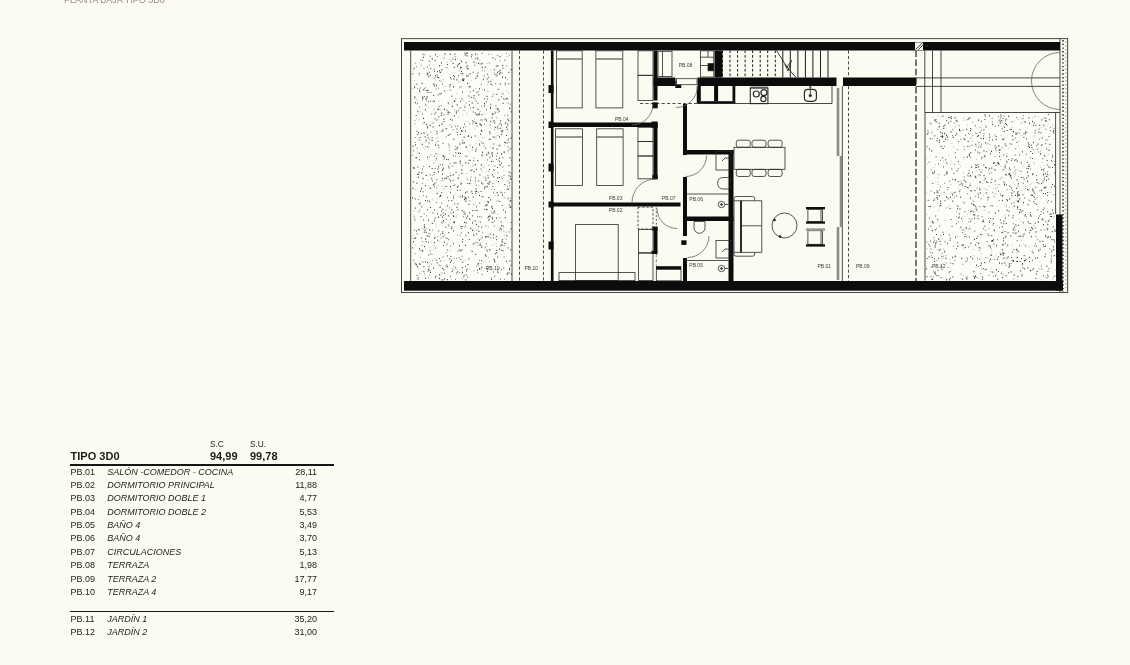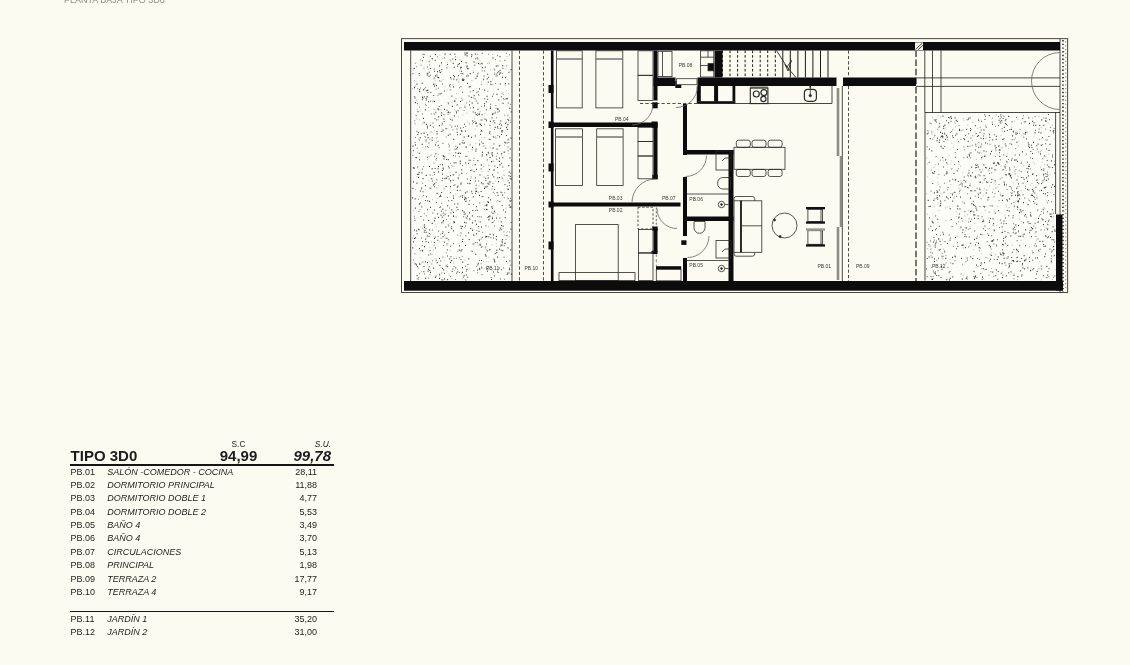--- a/index.html
+++ b/index.html
@@ -3,23 +3,23 @@
 <style>
 html,body{margin:0;padding:0;}
 body{width:1130px;height:665px;background:#fcfbf1;position:relative;overflow:hidden;
  font-family:"Liberation Sans",sans-serif;}
 svg{position:absolute;left:0;top:0;}
 .tr{position:absolute;left:0;height:13px;line-height:13px;font-size:9px;color:#1c1c1c;width:340px;}
 .tr .c{position:absolute;left:70.6px;}
 .tr .n{position:absolute;left:107.2px;font-style:italic;}
 .tr .v{position:absolute;left:237px;width:80px;text-align:right;}
 .hdr{position:absolute;left:0;height:12px;line-height:12px;font-size:8.3px;color:#1c1c1c;width:340px;}
-.hdr .s1{position:absolute;left:200px;width:77px;text-align:center;}
-.hdr .s2{position:absolute;left:250px;width:81px;text-align:right;font-style:italic;}
-.bold{font-weight:bold;font-size:15px;}
+.hdr .s1{position:absolute;left:210px;width:77px;text-align:left;}
+.hdr .s2{position:absolute;left:250px;width:81px;text-align:left;}
+.bold{font-weight:bold;font-size:11px;}
 .rule{position:absolute;background:#151515;}
 .toptext{position:absolute;left:64px;top:-5px;font-size:9px;color:#908d84;}
 </style></head>
 <body>
 <svg width="1130" height="665" viewBox="0 0 1130 665">
 <rect x="411" y="51" width="101" height="230" fill="#fdfdf7"></rect>
 <rect x="925" y="113" width="131" height="168" fill="#fdfdf7"></rect>
 <g>
 <path d="M475.3 58.7h.9 M500.3 72.7h.9 M414.9 102.6h.9 M481.1 130.2h.9 M506.8 129.4h.9 M491.9 218.6h.9 M469.2 212.9h.9 M434.6 118.7h.9 M435.0 75.9h.9 M474.9 135.8h.9 M476.2 191.3h.9 M484.2 90.1h.9 M434.7 60.3h.9 M451.2 260.6h.9 M462.4 73.6h.9 M453.8 67.4h.9 M479.5 174.9h.9 M475.5 78.3h.9 M438.1 166.6h.9 M502.4 250.6h.9 M475.3 191.2h.9 M464.5 53.1h.9 M494.3 122.8h.9 M498.9 268.0h.9 M487.8 82.1h.9 M453.9 101.1h.9 M484.3 98.7h.9 M510.5 200.5h.9 M463.2 80.5h.9 M445.5 186.5h.9 M491.9 96.2h.9 M454.7 149.2h.9 M421.7 144.4h.9 M497.3 109.4h.9 M456.4 148.8h.9 M436.7 262.6h.9 M497.3 177.9h.9 M503.7 245.7h.9 M460.1 101.5h.9 M438.3 231.0h.9 M467.0 216.1h.9 M465.7 222.8h.9 M427.6 271.1h.9 M453.5 185.5h.9 M510.6 69.6h.9 M499.0 136.9h.9 M509.7 201.5h.9 M505.0 83.5h.9 M422.6 178.6h.9 M471.9 215.9h.9 M474.8 112.9h.9 M501.6 245.1h.9 M453.9 115.8h.9 M488.3 197.6h.9 M485.4 178.2h.9 M469.7 86.6h.9 M497.2 257.1h.9 M414.5 220.2h.9 M434.0 238.4h.9 M442.2 233.5h.9 M414.3 96.8h.9 M497.6 272.5h.9 M465.1 266.2h.9 M438.3 77.6h.9 M437.2 213.9h.9 M485.5 205.2h.9 M418.9 203.8h.9 M441.7 123.2h.9 M451.8 120.1h.9 M501.4 192.7h.9 M466.2 53.1h.9 M458.0 153.4h.9 M428.8 72.2h.9 M486.4 205.7h.9 M431.7 58.5h.9 M459.0 245.9h.9 M453.0 196.0h.9 M480.9 165.2h.9 M488.2 77.2h.9 M429.4 270.5h.9 M462.0 241.5h.9 M500.8 221.8h.9 M439.2 70.6h.9 M438.9 125.6h.9 M481.9 67.6h.9 M465.7 147.4h.9 M449.7 54.3h.9 M453.5 222.7h.9 M471.7 103.1h.9 M455.1 59.6h.9 M479.2 144.8h.9 M414.7 198.9h.9 M457.7 64.4h.9 M437.0 71.6h.9 M465.4 280.0h.9 M486.7 268.6h.9 M414.0 87.6h.9 M478.3 181.0h.9 M481.2 227.1h.9 M472.1 222.8h.9 M493.1 272.0h.9 M489.5 131.8h.9 M448.7 167.9h.9 M496.1 239.7h.9 M465.3 162.8h.9 M420.5 216.5h.9 M460.6 233.0h.9 M433.9 210.0h.9 M469.6 160.4h.9 M454.1 222.3h.9 M481.6 114.5h.9 M423.9 96.7h.9 M465.1 226.0h.9 M508.7 172.1h.9 M422.0 97.1h.9 M429.8 56.2h.9 M458.5 153.0h.9 M417.1 266.6h.9 M493.4 144.0h.9 M474.3 65.2h.9 M490.3 104.2h.9 M427.5 92.5h.9 M477.5 264.9h.9 M493.8 69.2h.9 M481.3 267.0h.9 M460.9 71.3h.9 M454.8 126.2h.9 M478.6 114.2h.9 M474.8 164.6h.9 M466.5 156.2h.9 M444.0 273.2h.9 M465.7 146.8h.9 M487.2 99.2h.9 M502.4 157.7h.9 M450.0 262.3h.9 M499.1 249.1h.9 M462.3 239.3h.9 M460.5 86.7h.9 M446.2 178.3h.9 M457.1 126.0h.9 M481.1 182.8h.9 M481.8 237.2h.9 M461.0 61.4h.9 M455.6 172.4h.9 M487.2 251.0h.9 M510.7 222.5h.9 M416.6 233.7h.9 M449.1 86.0h.9 M468.0 232.9h.9 M435.8 260.2h.9 M457.7 110.7h.9 M479.1 88.9h.9 M431.7 140.3h.9 M479.9 222.0h.9 M476.0 123.1h.9 M469.4 219.2h.9 M441.2 222.7h.9 M437.4 240.2h.9 M491.8 222.5h.9 M423.4 271.6h.9 M448.2 232.5h.9 M505.1 77.6h.9 M502.6 103.3h.9 M493.6 259.4h.9 M442.1 164.8h.9 M499.8 83.8h.9 M453.5 221.5h.9 M453.1 75.5h.9 M452.4 269.0h.9 M465.9 275.0h.9 M451.4 96.1h.9 M475.5 188.6h.9 M489.9 108.3h.9 M412.3 247.9h.9 M424.9 109.9h.9 M477.4 58.9h.9 M490.2 107.0h.9 M464.1 222.3h.9 M489.0 169.5h.9 M461.9 267.6h.9 M489.5 249.8h.9 M457.3 271.8h.9 M460.5 259.5h.9 M420.0 191.1h.9 M439.2 196.7h.9 M444.2 278.8h.9 M456.9 190.4h.9 M488.1 216.6h.9 M456.7 104.9h.9 M456.9 147.4h.9 M454.2 204.0h.9 M427.1 262.5h.9 M494.3 74.2h.9 M470.1 180.5h.9 M507.9 189.3h.9 M442.6 130.1h.9 M498.1 181.6h.9 M426.0 196.7h.9 M485.9 101.8h.9 M488.9 181.8h.9 M460.1 153.3h.9 M486.7 78.8h.9 M440.0 207.0h.9 M478.0 63.3h.9 M471.3 54.7h.9 M432.9 84.2h.9 M419.1 248.6h.9 M453.4 79.1h.9 M494.4 261.8h.9 M463.9 142.8h.9 M445.6 128.6h.9 M462.5 78.9h.9 M493.1 238.0h.9 M487.3 201.8h.9 M497.6 195.4h.9 M418.8 153.4h.9 M439.2 65.8h.9 M442.7 155.6h.9 M496.7 192.6h.9 M476.5 126.0h.9 M426.9 67.0h.9 M462.0 92.2h.9 M455.3 152.7h.9 M427.7 137.6h.9 M490.1 199.9h.9 M421.4 207.0h.9 M504.9 123.3h.9 M464.1 199.6h.9 M447.8 135.3h.9 M433.2 268.1h.9 M434.4 84.2h.9 M494.7 253.6h.9 M445.3 227.0h.9 M488.3 236.7h.9 M435.5 153.8h.9 M486.1 154.9h.9 M442.6 236.6h.9 M509.5 157.8h.9 M492.9 234.9h.9 M439.0 258.5h.9 M455.3 267.8h.9 M456.7 132.4h.9 M417.3 167.0h.9 M510.5 138.1h.9 M490.3 84.2h.9 M494.1 211.0h.9 M481.8 154.8h.9 M466.3 218.1h.9 M423.0 118.4h.9 M471.1 56.7h.9 M436.0 85.6h.9 M472.9 107.6h.9 M418.7 172.4h.9 M509.8 178.8h.9 M488.4 219.9h.9 M429.3 229.9h.9 M418.2 229.2h.9 M441.1 62.9h.9 M416.1 264.9h.9 M509.9 176.3h.9 M486.6 96.4h.9 M489.3 249.5h.9 M485.6 256.1h.9 M508.4 165.6h.9 M493.4 176.8h.9 M419.9 203.0h.9 M446.9 279.6h.9 M509.0 268.2h.9 M479.3 269.3h.9 M472.1 230.4h.9 M418.7 229.7h.9 M479.2 268.4h.9 M487.5 183.3h.9 M451.4 200.5h.9 M423.2 220.0h.9 M450.3 180.5h.9 M440.3 261.0h.9 M424.1 246.6h.9 M501.0 154.0h.9 M479.5 244.9h.9 M446.4 67.7h.9 M462.4 80.5h.9 M425.7 232.4h.9 M466.6 191.9h.9 M456.5 207.4h.9 M430.0 272.3h.9 M502.2 65.6h.9 M427.1 90.4h.9 M500.6 245.0h.9 M474.9 178.0h.9 M442.0 174.1h.9 M428.7 266.7h.9 M453.2 198.1h.9 M441.4 69.6h.9 M455.5 162.9h.9 M443.6 158.9h.9 M436.5 75.0h.9 M450.0 192.7h.9 M497.7 89.3h.9 M461.3 169.8h.9 M462.0 272.4h.9 M446.9 64.5h.9 M499.4 201.5h.9 M465.1 245.3h.9 M431.3 178.6h.9 M461.9 226.5h.9 M509.9 207.5h.9 M431.7 168.6h.9 M416.5 84.1h.9 M464.7 213.9h.9 M483.8 209.2h.9 M473.4 243.9h.9 M422.9 57.3h.9 M427.0 209.7h.9 M484.8 67.1h.9 M464.0 124.2h.9 M502.3 130.7h.9 M480.6 191.5h.9 M436.4 179.7h.9 M508.3 120.6h.9 M432.5 213.0h.9 M506.5 235.6h.9 M440.5 215.1h.9 M455.8 111.2h.9 M464.6 197.8h.9 M452.9 215.8h.9 M499.0 161.4h.9 M412.9 181.9h.9 M496.3 159.2h.9 M423.2 89.9h.9 M493.9 170.0h.9 M478.3 94.9h.9 M444.0 109.3h.9 M441.9 217.1h.9 M476.7 210.3h.9 M423.7 122.6h.9 M441.2 192.5h.9 M472.0 147.4h.9 M498.4 71.6h.9 M418.1 177.3h.9 M468.7 87.0h.9 M463.5 79.4h.9 M469.7 73.6h.9 M492.1 155.9h.9 M457.2 66.1h.9 M491.9 217.2h.9 M416.5 131.2h.9 M510.4 265.2h.9 M504.4 60.2h.9 M465.4 201.4h.9 M429.7 175.0h.9 M484.1 103.6h.9 M436.5 131.6h.9 M504.8 217.6h.9 M499.5 56.6h.9 M451.8 106.2h.9 M497.5 65.8h.9 M443.7 121.5h.9 M477.4 103.2h.9 M502.2 195.1h.9 M478.5 231.4h.9 M453.2 86.9h.9 M467.2 83.4h.9 M471.7 251.3h.9 M459.5 250.4h.9 M488.8 139.4h.9 M447.6 112.4h.9 M433.9 86.1h.9 M504.5 184.5h.9 M427.1 127.9h.9 M507.7 198.7h.9 M428.7 233.5h.9 M465.7 198.7h.9 M478.2 226.5h.9 M412.9 167.8h.9 M459.8 163.7h.9 M466.6 55.7h.9 M439.2 274.9h.9 M502.1 77.3h.9 M426.7 96.6h.9 M492.7 113.7h.9 M487.2 74.2h.9 M466.7 65.7h.9 M429.0 166.5h.9 M421.4 172.9h.9 M459.1 63.6h.9 M415.3 263.8h.9 M482.6 143.4h.9 M450.5 256.5h.9 M451.3 228.6h.9 M439.1 278.3h.9 M447.2 266.6h.9 M479.3 203.0h.9 M474.8 220.9h.9 M422.5 54.2h.9 M447.6 114.2h.9 M452.4 59.0h.9 M421.2 188.8h.9 M450.1 119.2h.9 M508.8 182.8h.9 M449.7 84.5h.9 M460.8 67.4h.9 M453.7 162.9h.9 M470.8 97.4h.9 M442.2 268.4h.9 M473.4 235.5h.9 M508.4 83.9h.9 M505.8 98.6h.9 M507.5 272.9h.9 M466.5 269.3h.9 M482.1 152.5h.9 M459.4 144.0h.9 M503.1 210.0h.9 M465.2 197.9h.9 M488.1 202.3h.9 M507.6 150.7h.9 M437.6 168.9h.9 M469.5 183.6h.9 M461.5 131.3h.9 M423.5 266.5h.9 M442.9 156.4h.9 M459.8 161.1h.9 M481.0 125.4h.9 M476.1 206.7h.9 M509.4 108.4h.9 M435.0 144.9h.9 M475.4 151.1h.9 M450.5 213.0h.9 M486.5 236.6h.9 M422.1 250.9h.9 M444.3 156.9h.9 M492.6 213.3h.9 M472.8 72.2h.9 M423.7 122.3h.9 M480.7 169.0h.9 M425.6 140.1h.9 M511.0 179.0h.9 M425.9 124.4h.9 M417.3 134.5h.9 M453.1 243.7h.9 M440.9 115.4h.9 M487.8 177.8h.9 M448.3 239.7h.9 M441.5 279.8h.9 M446.5 238.4h.9 M510.4 229.1h.9 M492.3 186.5h.9 M482.4 196.6h.9 M425.8 99.9h.9 M417.9 132.6h.9 M509.6 207.2h.9 M510.3 249.8h.9 M460.5 184.1h.9 M499.1 74.1h.9 M439.5 265.5h.9 M506.1 127.3h.9 M457.4 203.8h.9 M418.3 174.3h.9 M454.5 101.1h.9 M468.0 163.2h.9 M479.6 64.0h.9 M489.6 157.3h.9 M496.9 153.2h.9 M425.1 200.5h.9 M428.4 143.0h.9 M481.7 53.2h.9 M509.8 148.9h.9 M425.2 278.4h.9 M497.1 72.7h.9 M486.5 186.8h.9 M507.4 124.4h.9 M441.9 170.5h.9 M486.0 120.1h.9 M500.9 269.7h.9 M413.7 68.3h.9 M462.2 195.7h.9 M453.1 212.3h.9 M465.1 192.8h.9 M442.7 169.1h.9 M492.0 174.8h.9 M495.8 66.1h.9 M428.2 269.3h.9 M489.5 216.6h.9 M424.6 230.3h.9 M499.8 228.1h.9 M491.9 114.7h.9 M482.5 183.9h.9 M457.1 134.7h.9 M468.1 136.5h.9 M434.6 168.5h.9 M497.4 108.5h.9 M485.3 148.2h.9 M453.2 216.5h.9 M419.7 137.6h.9 M509.2 269.6h.9 M444.4 178.6h.9 M431.9 181.0h.9 M460.8 228.4h.9 M501.1 225.6h.9 M412.6 146.1h.9 M496.1 218.1h.9 M464.5 107.1h.9 M463.5 212.1h.9 M508.5 72.3h.9 M425.2 239.1h.9 M435.4 112.2h.9 M443.5 114.7h.9 M427.4 90.3h.9 M432.6 123.0h.9 M493.8 211.2h.9 M494.8 127.4h.9 M436.6 133.8h.9 M415.1 144.8h.9 M486.1 109.7h.9 M491.6 84.7h.9 M494.2 276.0h.9 M475.8 185.2h.9 M492.5 57.9h.9 M501.3 153.7h.9 M501.6 241.3h.9 M416.2 157.6h.9 M468.8 239.5h.9 M414.9 208.1h.9 M433.3 95.5h.9 M436.3 120.0h.9 M466.5 66.8h.9 M447.6 176.6h.9 M502.4 167.0h.9 M429.8 125.4h.9 M500.7 229.7h.9 M511.0 274.1h.9 M481.1 260.5h.9 M499.3 164.7h.9 M460.6 73.5h.9 M433.7 172.5h.9 M502.9 98.7h.9 M497.2 271.0h.9 M505.3 142.8h.9 M441.9 84.0h.9 M434.1 186.7h.9 M442.4 209.3h.9 M435.6 276.0h.9 M475.3 254.3h.9 M438.3 109.6h.9 M437.4 77.5h.9 M499.6 164.9h.9 M466.1 76.0h.9 M419.3 91.6h.9 M428.3 255.0h.9 M422.0 99.7h.9 M438.3 116.9h.9 M427.2 134.9h.9 M431.8 58.8h.9 M442.5 143.2h.9 M477.4 73.7h.9 M430.3 254.0h.9 M456.1 112.8h.9 M434.4 114.0h.9 M486.5 204.5h.9 M493.0 148.0h.9 M423.9 224.9h.9 M502.5 68.2h.9 M451.3 127.0h.9 M473.7 171.6h.9 M467.7 75.9h.9 M465.0 131.1h.9 M415.7 115.5h.9 M472.3 210.5h.9 M500.1 128.2h.9 M414.0 238.5h.9 M421.7 250.2h.9 M493.3 170.0h.9 M442.8 168.0h.9 M496.3 252.6h.9 M462.0 197.2h.9 M486.1 209.4h.9 M479.1 114.1h.9 M471.5 54.9h.9 M475.6 149.2h.9 M446.5 110.2h.9 M479.0 240.1h.9 M472.3 120.8h.9 M500.3 120.8h.9 M510.7 111.9h.9 M501.7 205.5h.9 M429.9 75.2h.9 M430.1 207.3h.9 M442.4 231.9h.9 M461.5 249.9h.9 M425.6 98.5h.9 M468.4 258.8h.9 M460.3 196.2h.9 M474.8 54.1h.9 M460.5 226.3h.9 M472.8 196.8h.9 M507.6 140.0h.9 M431.7 137.7h.9 M443.9 242.1h.9 M479.0 195.3h.9 M480.7 131.2h.9 M450.0 186.6h.9 M493.6 120.7h.9 M484.1 188.4h.9 M499.9 279.0h.9 M501.2 134.5h.9 M505.9 261.4h.9 M434.6 218.1h.9 M484.7 186.9h.9 M448.3 200.7h.9 M498.8 111.1h.9 M453.3 139.3h.9 M425.6 241.6h.9 M483.2 79.7h.9 M422.5 98.1h.9 M438.0 171.8h.9 M481.6 120.0h.9 M426.8 73.4h.9 M483.6 76.0h.9 M434.9 277.4h.9 M458.0 75.7h.9 M443.0 220.6h.9 M477.7 91.7h.9 M421.2 238.0h.9 M451.7 271.4h.9 M476.2 233.9h.9 M491.4 207.0h.9 M449.6 134.4h.9 M424.9 261.9h.9 M452.7 63.4h.9 M508.8 205.1h.9 M463.8 212.0h.9 M477.5 109.4h.9 M467.3 277.2h.9 M496.3 250.4h.9 M451.9 106.3h.9 M456.3 79.9h.9 M476.7 76.3h.9 M467.2 53.0h.9 M471.8 193.5h.9 M506.1 135.5h.9 M507.5 119.3h.9 M481.5 63.4h.9 M422.6 191.7h.9 M504.1 142.2h.9 M489.4 215.7h.9 M470.3 228.3h.9 M477.2 270.1h.9 M461.4 173.4h.9 M504.6 243.4h.9 M462.3 262.1h.9 M469.3 218.8h.9 M502.7 226.1h.9 M507.4 273.3h.9 M461.9 210.6h.9 M423.4 133.0h.9 M468.5 204.4h.9 M486.0 244.0h.9 M495.9 236.5h.9 M431.8 223.3h.9 M415.2 237.8h.9 M485.5 180.4h.9 M489.6 234.3h.9 M477.8 263.3h.9 M506.7 274.5h.9 M466.7 55.9h.9 M476.1 224.4h.9 M430.5 92.5h.9 M424.9 185.6h.9 M444.7 214.1h.9 M427.2 126.2h.9 M460.6 183.0h.9 M489.6 125.2h.9 M430.2 68.5h.9 M453.2 174.9h.9 M433.9 101.4h.9 M450.2 175.6h.9 M502.2 239.6h.9 M491.5 154.1h.9 M500.9 96.7h.9 M465.3 54.7h.9 M454.0 76.6h.9 M427.2 157.2h.9 M467.3 183.5h.9 M419.2 263.7h.9 M489.9 121.4h.9 M487.8 152.4h.9 M477.4 160.6h.9 M466.0 271.0h.9 M466.8 179.0h.9 M412.5 188.4h.9 M501.5 131.1h.9 M475.9 169.3h.9 M433.9 242.5h.9 M457.7 177.8h.9 M460.2 128.1h.9 M501.1 125.1h.9 M468.0 135.7h.9 M454.4 54.1h.9 M433.9 220.9h.9 M498.9 158.1h.9 M442.2 178.2h.9 M425.9 175.3h.9 M499.7 70.4h.9 M413.8 168.1h.9 M501.7 178.2h.9 M484.6 119.1h.9 M462.5 143.1h.9 M472.8 90.6h.9 M459.9 134.4h.9 M460.3 67.3h.9 M447.8 159.6h.9 M416.6 275.6h.9 M494.7 112.8h.9 M429.2 201.4h.9 M476.7 242.7h.9 M449.3 258.9h.9 M446.9 250.0h.9 M459.7 190.2h.9 M425.8 90.6h.9 M475.7 101.0h.9 M447.9 215.8h.9 M459.7 161.7h.9 M428.0 242.2h.9 M416.3 183.2h.9 M417.5 111.6h.9 M440.1 72.5h.9 M510.3 249.9h.9 M438.2 217.4h.9 M456.9 187.1h.9 M450.2 77.6h.9 M497.1 167.5h.9 M426.8 74.9h.9 M461.8 79.7h.9 M463.7 137.1h.9 M421.7 83.4h.9 M435.0 248.0h.9 M498.8 145.8h.9 M480.1 124.7h.9 M427.3 200.9h.9 M496.6 149.1h.9 M452.9 230.9h.9 M448.7 179.0h.9 M428.0 101.7h.9 M412.5 73.7h.9 M503.7 151.8h.9 M434.0 71.2h.9 M491.6 117.9h.9 M471.4 170.1h.9 M428.8 61.2h.9 M489.2 133.2h.9 M418.8 73.5h.9 M494.1 260.7h.9 M437.8 145.4h.9 M487.0 271.2h.9 M457.6 186.2h.9 M510.4 206.7h.9 M443.3 269.9h.9 M413.0 241.9h.9 M419.5 264.4h.9 M447.0 256.0h.9 M498.4 99.9h.9 M436.7 193.4h.9 M465.6 62.6h.9 M500.8 250.2h.9 M509.5 260.9h.9 M434.0 183.9h.9 M491.1 161.6h.9 M457.5 209.5h.9 M432.9 184.9h.9 M472.7 112.0h.9 M448.2 166.2h.9 M439.7 93.8h.9 M469.0 104.9h.9 M438.7 106.5h.9 M426.8 235.9h.9 M451.4 209.8h.9 M456.5 129.0h.9 M467.5 264.5h.9 M447.2 205.8h.9 M484.9 254.9h.9 M440.4 196.4h.9 M428.6 236.4h.9 M419.1 89.8h.9 M443.4 119.1h.9 M475.8 114.6h.9 M507.6 147.0h.9 M505.1 212.1h.9 M428.5 76.4h.9 M499.0 177.5h.9 M451.3 226.7h.9 M499.7 123.2h.9 M440.1 195.2h.9 M497.2 126.8h.9 M508.5 175.7h.9 M474.9 181.0h.9 M475.3 123.3h.9 M465.4 235.7h.9 M448.2 112.0h.9 M446.0 159.5h.9 M503.3 268.0h.9 M412.9 150.7h.9 M434.9 54.6h.9 M452.8 180.2h.9 M428.2 220.3h.9 M449.5 112.7h.9 M491.9 208.4h.9 M485.5 236.6h.9 M496.5 94.4h.9 M475.1 193.2h.9 M473.7 95.6h.9 M416.9 174.4h.9 M484.0 105.8h.9 M460.9 130.6h.9 M491.1 279.5h.9 M419.1 159.7h.9 M424.1 227.4h.9 M463.6 275.9h.9 M479.5 123.8h.9 M444.1 91.0h.9 M423.8 232.1h.9 M416.2 230.8h.9 M471.0 137.3h.9 M490.4 81.6h.9 M491.7 152.6h.9 M480.2 134.3h.9 M501.0 163.2h.9 M441.2 211.2h.9 M466.9 68.6h.9 M441.3 112.8h.9 M412.1 197.8h.9" stroke="#2e2e2e" stroke-width="1.15" fill="none"></path>
 <path d="M434.1 220.2h.9 M414.6 98.1h.9 M465.9 103.0h.9 M421.6 245.4h.9 M508.3 138.9h.9 M510.0 198.3h.9 M479.8 244.3h.9 M498.8 124.4h.9 M438.2 109.0h.9 M422.9 195.4h.9 M497.2 55.6h.9 M487.5 175.4h.9 M460.1 68.7h.9 M433.8 69.1h.9 M419.0 107.0h.9 M468.5 160.3h.9 M441.4 272.9h.9 M430.4 188.1h.9 M436.4 188.0h.9 M504.5 99.4h.9 M435.6 142.8h.9 M441.7 124.8h.9 M494.5 212.7h.9 M492.9 121.0h.9 M442.5 257.1h.9 M436.7 76.3h.9 M499.5 145.2h.9 M492.3 113.6h.9 M484.1 124.2h.9 M462.6 140.4h.9 M503.6 175.2h.9 M443.1 245.5h.9 M453.6 266.5h.9 M454.6 184.7h.9 M458.8 257.6h.9 M476.9 54.3h.9 M457.2 234.9h.9 M500.3 192.1h.9 M437.7 109.1h.9 M487.8 171.3h.9 M425.7 105.5h.9 M453.6 258.4h.9 M480.9 247.5h.9 M458.3 82.0h.9 M414.7 142.4h.9 M433.0 127.2h.9 M476.4 230.3h.9 M414.5 123.8h.9 M506.9 143.0h.9 M419.5 209.8h.9 M482.0 151.9h.9 M436.1 158.5h.9 M430.0 101.2h.9 M445.7 252.8h.9 M487.1 209.8h.9 M433.4 162.9h.9 M439.2 274.2h.9 M460.6 251.1h.9 M423.7 226.5h.9 M510.0 122.3h.9 M432.6 100.9h.9 M412.3 155.3h.9 M440.8 105.5h.9 M481.6 156.1h.9 M503.5 231.8h.9 M442.5 223.0h.9 M440.6 81.2h.9 M486.9 159.8h.9 M502.7 94.2h.9 M446.4 128.7h.9 M496.9 127.9h.9 M462.9 277.3h.9 M447.8 224.7h.9 M503.8 152.5h.9 M424.0 273.9h.9 M435.7 89.0h.9 M494.4 166.1h.9 M509.0 108.3h.9 M488.8 62.9h.9 M483.5 146.1h.9 M445.5 210.2h.9 M449.6 124.9h.9 M419.8 250.7h.9 M446.2 186.4h.9 M435.5 182.8h.9 M477.2 115.3h.9 M440.3 234.3h.9 M446.9 197.5h.9 M479.1 216.7h.9 M507.7 248.3h.9 M465.1 156.2h.9 M414.5 253.7h.9 M496.7 75.6h.9 M496.0 156.2h.9 M467.9 68.6h.9 M429.3 64.9h.9 M459.4 144.2h.9 M481.5 246.6h.9 M485.1 237.3h.9 M424.1 133.3h.9 M486.3 250.1h.9 M469.2 101.3h.9 M448.4 226.1h.9 M493.0 192.3h.9 M438.5 94.0h.9 M445.7 137.0h.9 M417.2 88.7h.9 M478.7 114.8h.9 M444.5 54.8h.9 M429.4 139.3h.9 M469.0 183.2h.9 M444.2 234.9h.9 M495.6 108.2h.9 M501.7 132.3h.9 M426.5 97.8h.9 M488.5 165.2h.9 M467.9 197.2h.9 M457.8 178.8h.9 M501.0 131.0h.9 M452.5 129.8h.9 M498.5 128.7h.9 M481.1 142.0h.9 M490.4 237.6h.9 M494.1 220.7h.9 M495.6 76.0h.9 M455.3 146.3h.9 M496.3 117.7h.9 M504.2 243.5h.9 M416.7 148.3h.9 M437.1 56.7h.9 M446.1 219.4h.9 M484.0 70.9h.9 M471.7 149.7h.9 M449.9 181.8h.9 M500.2 246.3h.9 M503.8 197.8h.9 M442.6 279.9h.9 M419.3 273.7h.9 M498.9 230.1h.9 M477.2 216.6h.9 M414.8 63.3h.9 M469.1 200.8h.9 M459.8 235.7h.9 M472.1 124.0h.9 M424.9 137.1h.9 M469.2 124.0h.9 M499.4 218.1h.9 M448.2 143.9h.9 M508.5 142.4h.9 M445.6 266.1h.9 M458.9 156.7h.9 M463.0 127.4h.9 M428.1 277.9h.9 M492.8 136.6h.9 M509.0 185.5h.9 M459.0 272.5h.9 M488.8 184.1h.9 M469.8 91.7h.9 M432.5 126.8h.9 M488.4 216.6h.9 M446.5 264.9h.9 M439.1 80.7h.9 M480.9 84.2h.9 M470.1 108.0h.9 M488.3 54.2h.9 M507.4 125.9h.9 M501.9 73.3h.9 M437.5 95.3h.9 M490.3 181.9h.9 M461.7 256.2h.9 M425.2 87.8h.9 M458.6 175.0h.9 M433.6 109.2h.9 M481.7 70.7h.9 M492.8 222.3h.9 M449.2 208.0h.9 M414.3 120.7h.9 M492.1 148.2h.9 M422.0 60.6h.9 M481.6 64.0h.9 M440.6 238.2h.9 M443.6 188.7h.9 M495.9 74.0h.9 M430.9 113.9h.9 M487.4 217.4h.9 M459.4 108.1h.9 M432.2 260.7h.9 M448.7 147.0h.9 M494.5 166.3h.9 M495.4 105.5h.9 M473.2 204.4h.9 M448.9 145.2h.9 M510.0 104.3h.9 M503.6 257.1h.9 M507.2 186.3h.9 M473.2 234.2h.9 M420.1 88.0h.9 M430.6 154.9h.9 M436.9 109.0h.9 M480.8 164.5h.9 M450.9 78.9h.9 M470.6 176.9h.9 M480.6 238.9h.9 M452.5 166.3h.9 M436.0 202.5h.9 M479.1 143.7h.9 M450.7 228.3h.9 M472.8 97.8h.9 M497.4 172.8h.9 M471.1 191.8h.9 M446.4 244.9h.9 M474.9 210.4h.9 M462.0 165.4h.9 M420.2 60.0h.9 M428.7 156.8h.9 M422.1 241.4h.9 M465.3 126.5h.9 M497.7 109.7h.9 M494.0 225.9h.9 M453.0 155.6h.9 M488.6 219.3h.9 M494.0 129.7h.9 M506.8 98.9h.9 M504.3 115.2h.9 M481.2 106.2h.9 M425.1 104.3h.9 M419.0 140.0h.9 M425.6 228.6h.9 M464.5 54.9h.9 M455.6 217.0h.9 M427.0 146.5h.9 M439.4 72.1h.9 M471.4 190.9h.9 M480.4 245.5h.9 M423.2 166.4h.9 M468.3 135.9h.9 M487.5 269.7h.9 M415.9 66.7h.9 M474.8 242.4h.9 M418.5 211.6h.9 M455.0 155.9h.9 M442.6 221.4h.9 M423.8 213.7h.9 M422.2 183.3h.9 M473.6 158.3h.9 M506.1 53.3h.9 M417.9 279.3h.9 M491.3 212.1h.9 M432.1 230.0h.9 M423.9 88.8h.9 M493.5 137.5h.9 M499.5 60.9h.9 M490.7 277.6h.9 M510.2 173.2h.9 M433.7 245.2h.9 M481.4 268.1h.9 M444.0 58.0h.9 M480.7 263.8h.9 M507.8 103.1h.9 M504.7 84.9h.9 M499.6 73.1h.9 M497.5 200.8h.9 M421.2 187.8h.9 M481.0 216.9h.9 M441.2 203.3h.9 M491.2 206.8h.9 M455.1 279.4h.9 M457.4 251.3h.9 M453.0 86.6h.9 M449.9 163.2h.9 M439.8 164.6h.9 M438.7 147.6h.9 M415.0 137.5h.9 M429.6 250.6h.9 M450.3 90.0h.9 M507.5 247.6h.9 M414.0 230.1h.9 M412.9 259.9h.9 M422.1 169.1h.9 M495.5 138.0h.9 M418.3 277.4h.9 M497.3 112.3h.9 M491.4 189.2h.9 M479.4 216.7h.9 M450.4 61.0h.9 M468.6 96.1h.9 M434.0 174.4h.9 M437.6 236.5h.9 M420.8 133.6h.9 M458.6 249.7h.9 M443.3 215.5h.9 M487.4 91.3h.9 M416.8 278.8h.9 M476.7 57.5h.9 M459.0 87.8h.9 M474.4 121.4h.9 M477.6 114.3h.9 M444.7 53.6h.9 M501.8 242.6h.9 M450.2 246.1h.9 M427.8 147.4h.9 M443.1 212.9h.9 M488.0 183.9h.9 M417.0 103.6h.9 M462.3 100.0h.9 M434.1 156.2h.9 M473.4 160.4h.9 M482.9 78.9h.9 M425.9 215.7h.9 M425.2 146.7h.9 M486.1 120.9h.9 M474.6 98.6h.9 M440.8 131.4h.9 M414.5 86.0h.9 M480.4 120.0h.9 M494.2 259.9h.9 M441.1 93.3h.9 M449.3 150.3h.9 M504.3 192.7h.9 M447.7 102.6h.9 M509.1 55.0h.9 M456.1 258.3h.9 M473.5 270.7h.9 M481.6 274.6h.9 M476.0 266.3h.9 M420.7 65.3h.9 M437.6 141.1h.9 M454.9 56.8h.9 M464.9 198.6h.9 M486.8 185.9h.9 M425.5 141.8h.9 M479.1 260.5h.9 M505.8 122.2h.9 M418.7 75.3h.9 M476.9 75.7h.9 M473.0 122.4h.9 M495.2 83.5h.9 M469.6 145.0h.9 M510.9 160.2h.9 M448.2 103.7h.9 M477.3 272.7h.9 M434.8 237.1h.9 M474.3 61.9h.9 M506.9 189.1h.9 M413.8 216.3h.9 M494.2 189.4h.9 M493.2 94.3h.9 M472.9 61.9h.9 M500.8 228.9h.9 M490.2 139.5h.9 M485.4 225.9h.9 M482.2 232.2h.9 M423.7 54.6h.9 M439.3 207.5h.9 M442.4 131.2h.9 M484.8 247.1h.9 M486.0 154.4h.9 M445.5 178.0h.9 M450.0 276.5h.9 M463.6 214.5h.9 M505.6 239.2h.9 M455.5 98.8h.9 M470.0 170.5h.9 M507.4 115.8h.9 M431.3 264.0h.9 M492.5 183.5h.9 M507.6 180.8h.9 M423.5 68.3h.9 M461.4 98.3h.9 M422.6 261.9h.9 M477.7 192.3h.9 M461.7 142.4h.9 M429.3 274.7h.9 M435.5 160.0h.9 M463.2 216.6h.9 M441.7 180.6h.9 M492.6 161.2h.9 M507.3 98.2h.9 M476.3 92.6h.9 M497.4 135.4h.9 M414.3 218.2h.9 M438.0 88.2h.9 M495.0 59.5h.9 M456.0 273.1h.9 M429.5 188.7h.9 M422.1 114.1h.9 M506.2 65.7h.9 M488.4 153.6h.9 M415.3 157.6h.9 M463.6 110.5h.9 M433.6 78.6h.9 M427.6 73.7h.9 M504.2 279.3h.9 M417.9 199.3h.9 M509.2 232.0h.9 M430.5 131.9h.9" stroke="#6a6a6a" stroke-width="1.05" fill="none"></path>
@@ -239,21 +239,21 @@
     <span class="n">BAÑO 4</span>
     <span class="v">3,70</span>
   </div>
 <div class="tr" style="top:545.8px">
     <span class="c">PB.07</span>
     <span class="n">CIRCULACIONES</span>
     <span class="v">5,13</span>
   </div>
 <div class="tr" style="top:559.2px">
     <span class="c">PB.08</span>
-    <span class="n">PRINCIPAL</span>
+    <span class="n">TERRAZA</span>
     <span class="v">1,98</span>
   </div>
 <div class="tr" style="top:572.5px">
     <span class="c">PB.09</span>
     <span class="n">TERRAZA 2</span>
     <span class="v">17,77</span>
   </div>
 <div class="tr" style="top:585.9px">
     <span class="c">PB.10</span>
     <span class="n">TERRAZA 4</span>

